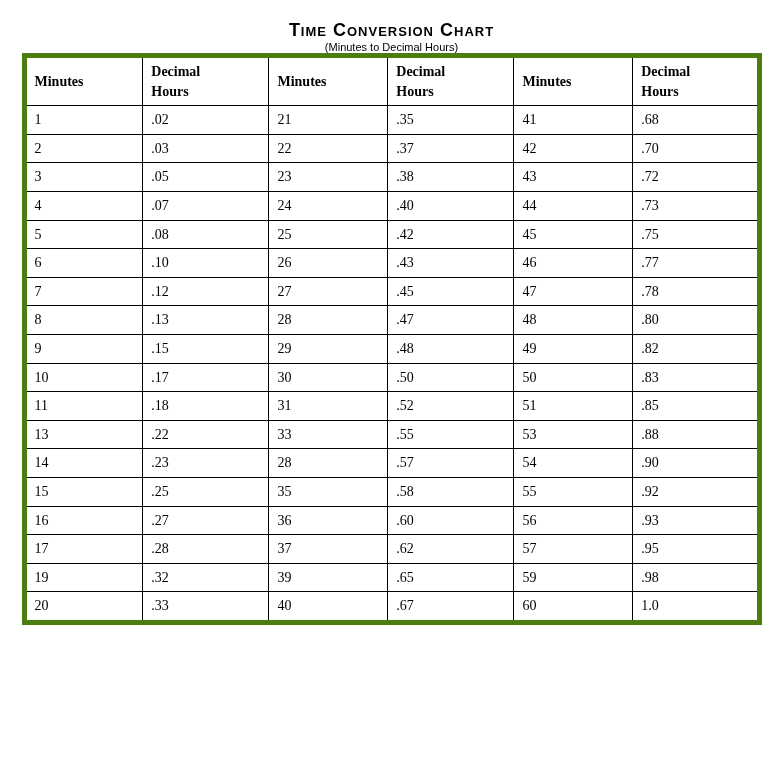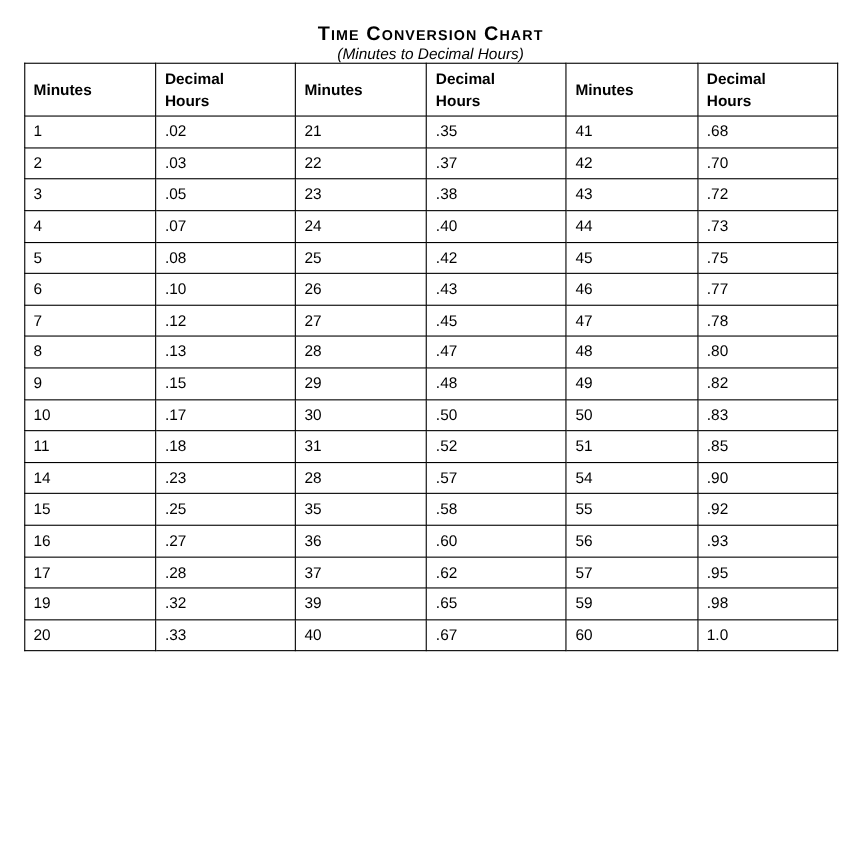--- a/index.html
+++ b/index.html
@@ -24,27 +24,27 @@
     .title-section {
       text-align: center;
     }
     .main-title {
       font-size: 18px;
       font-weight: bold;
       font-variant: small-caps;
       letter-spacing: 1px;
     }
     .subtitle {
-      font-size: 14px;
-      font-style: italic;
+      font-size: 11px;
     }
     table {
       width: 100%;
       border-collapse: collapse;
-      border: 1px solid #4d7c0f;
+      border: 5px solid #4d7c0f;
+      font-family: Liberation Serif, serif;
     }
     th, td {
       border: 1px solid #000;
       padding: 4px 8px;
       text-align: left;
       font-size: 14px;
       line-height: 1.4;
     }
     th {
       font-weight: bold;
@@ -172,20 +172,28 @@
         </tr>
         <tr>
           <td>11</td>
           <td>.18</td>
           <td>31</td>
           <td>.52</td>
           <td>51</td>
           <td>.85</td>
         </tr>
         <tr>
+          <td>13</td>
+          <td>.22</td>
+          <td>33</td>
+          <td>.55</td>
+          <td>53</td>
+          <td>.88</td>
+        </tr>
+        <tr>
           <td>14</td>
           <td>.23</td>
           <td>28</td>
           <td>.57</td>
           <td>54</td>
           <td>.90</td>
         </tr>
         <tr>
           <td>15</td>
           <td>.25</td>

